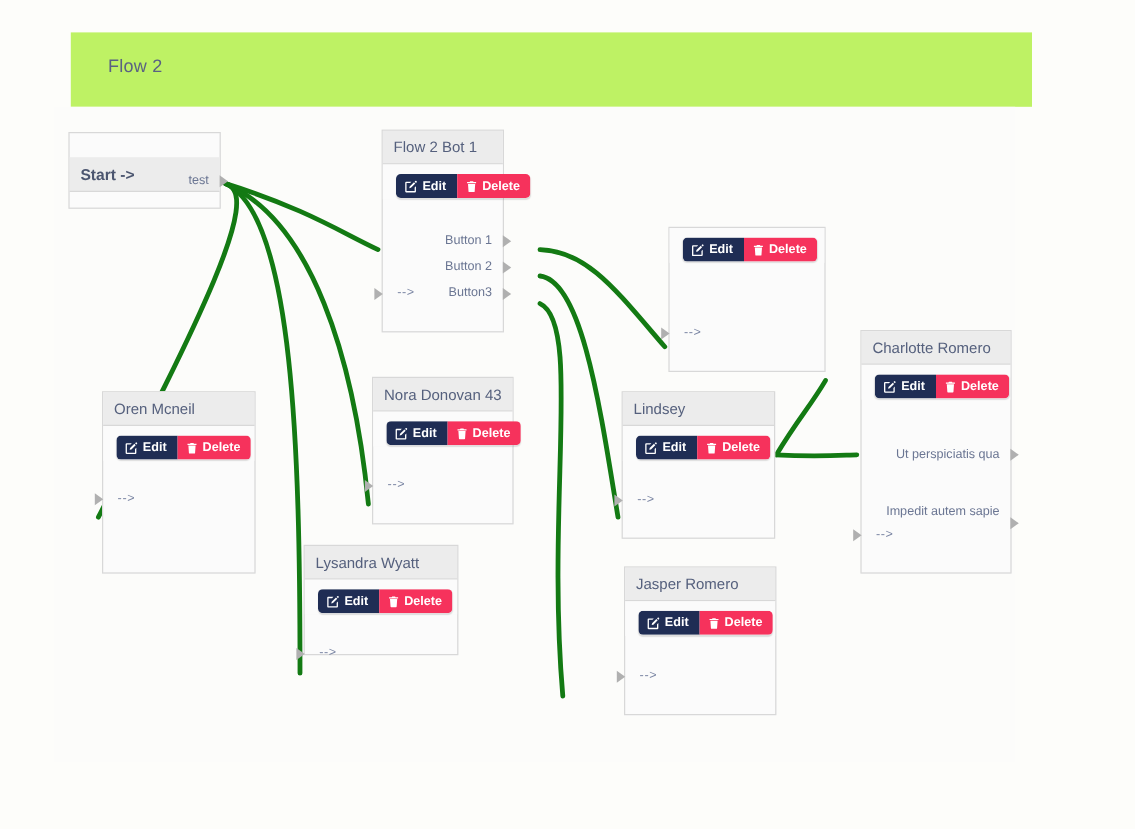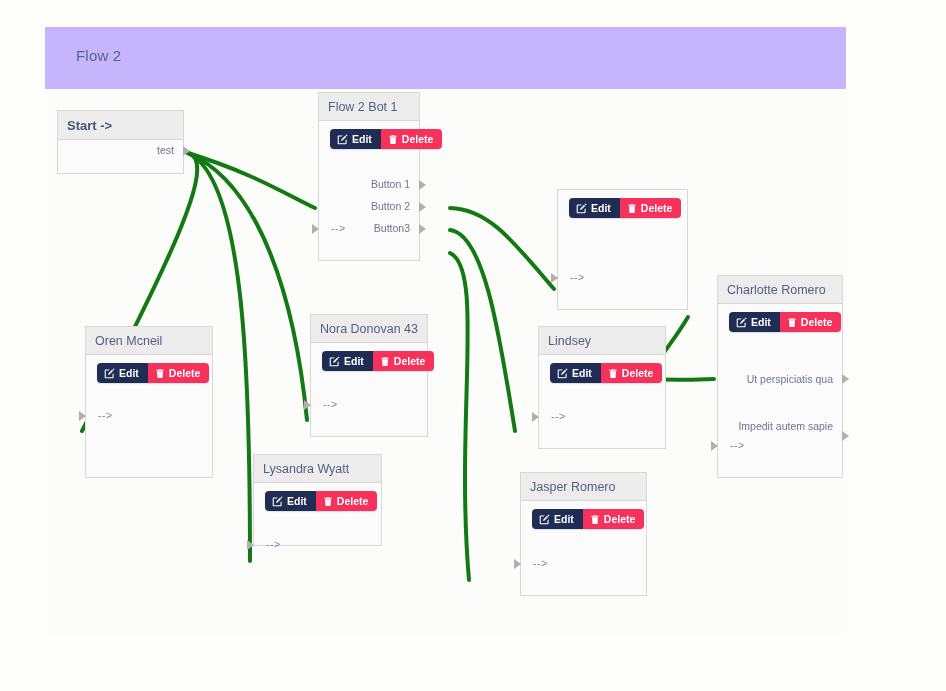--- a/index.html
+++ b/index.html
@@ -15,25 +15,25 @@
   }
   #root {
     position: relative;
     width: 946px;
     height: 691px;
   }
 
   
   .header-card {
     position: absolute;
-    left: 45px;
+    left: 59px;
     top: 27px;
     width: 801px;
     height: 62px;
-    background: #c4b5fd;
+    background: #bef264;
     box-sizing: border-box;
     text-align: center;
   }
   .header-title {
     position: absolute;
     left: 31px;
     top: 20px;
     font-size: 15px;
     color: #5a6282;
     letter-spacing: .2px;
@@ -72,20 +72,21 @@
     color: #55607d;
     font-size: 12.5px;
     padding: 7px 9px 6px 9px;
     white-space: nowrap;
     overflow: hidden;
   }
   .node.start .node-title {
     font-weight: bold;
     font-size: 13px;
     color: #4c5670;
+    margin-top: 20px;
   }
   .node-body {
     position: relative;
     background: #fbfbfb;
   }
 
   
   .actions {
     display: inline-flex;
     margin: 8px 0 0 11px;
@@ -161,21 +162,21 @@
         <path d="M 405 164 C 440 180, 410 330, 424 491" stroke="#137a13" stroke-width="4" fill="none" stroke-linecap="round"></path>
         <path d="M 643 228 C 630 250, 620 260, 602 290" stroke="#137a13" stroke-width="4" fill="none" stroke-linecap="round"></path>
         <path d="M 601 290 C 640 292, 660 290, 669 290" stroke="#137a13" stroke-width="4" fill="none" stroke-linecap="round"></path>
       </svg>
   <div class="node start" id="node-start" style="left: 12px; top: 21px; width: 127px; height: 64px;">
         <div class="node-title">Start -&gt;</div>
         <div class="node-body"></div>
         <div class="port-row out-label" style="top: 33px; max-width: 109px;">test</div>
         <div class="marker out" style="top: 35px;"></div>
       </div>
-      <div class="node" id="node-flow-2-bot-1" style="left: 273px; top: 3px; width: 102px; height: 169px;">
+      <div class="node" id="node-flow-2-bot-1" style="left: 273px; top: 19px; width: 102px; height: 169px;">
         <div class="node-title">Flow 2 Bot 1</div>
         <div class="node-body"><div class="actions">
             <button class="btn btn-edit">
               <span class="icn">
                 <svg width="11" height="11" viewBox="0 0 16 16" fill="#fff" aria-hidden="true">
                   <path d="M1 3.2A1.2 1.2 0 0 1 2.2 2h6.3L6.9 3.6H2.6v9.8h9.8V9.1L14 7.5v6.3a1.2 1.2 0 0 1-1.2 1.2H2.2A1.2 1.2 0 0 1 1 13.6V3.2z"></path>
                   <path d="M14.7 1.3a1.1 1.1 0 0 1 0 1.6l-.7.7-1.6-1.6.7-.7a1.1 1.1 0 0 1 1.6 0zM11.6 2.7l1.6 1.6-5.2 5.2-2.1.5.5-2.1 5.2-5.2z"></path>
                 </svg>
               </span>
               <span>Edit</span>
@@ -290,21 +291,21 @@
                 <svg width="10" height="11" viewBox="0 0 16 16" fill="#fff" aria-hidden="true">
                   <path d="M6 1h4l.6 1H14v1.6H2V2h3.4L6 1zM3.2 4.4h9.6l-.7 10a.9.9 0 0 1-.9.8H4.8a.9.9 0 0 1-.9-.8l-.7-10z"></path>
                 </svg>
               </span>
               <span>Delete</span>
             </button>
           </div></div>
         <div class="port-row in-label" style="top: 83px;">--&gt;</div>
         <div class="marker in" style="top: 85px;"></div>
       </div>
-      <div class="node" id="node-lindsey" style="left: 473px; top: 237px; width: 128px; height: 123px; margin-left: 20px;">
+      <div class="node" id="node-lindsey" style="left: 473px; top: 237px; width: 128px; height: 123px;">
         <div class="node-title">Lindsey</div>
         <div class="node-body"><div class="actions">
             <button class="btn btn-edit">
               <span class="icn">
                 <svg width="11" height="11" viewBox="0 0 16 16" fill="#fff" aria-hidden="true">
                   <path d="M1 3.2A1.2 1.2 0 0 1 2.2 2h6.3L6.9 3.6H2.6v9.8h9.8V9.1L14 7.5v6.3a1.2 1.2 0 0 1-1.2 1.2H2.2A1.2 1.2 0 0 1 1 13.6V3.2z"></path>
                   <path d="M14.7 1.3a1.1 1.1 0 0 1 0 1.6l-.7.7-1.6-1.6.7-.7a1.1 1.1 0 0 1 1.6 0zM11.6 2.7l1.6 1.6-5.2 5.2-2.1.5.5-2.1 5.2-5.2z"></path>
                 </svg>
               </span>
               <span>Edit</span>

